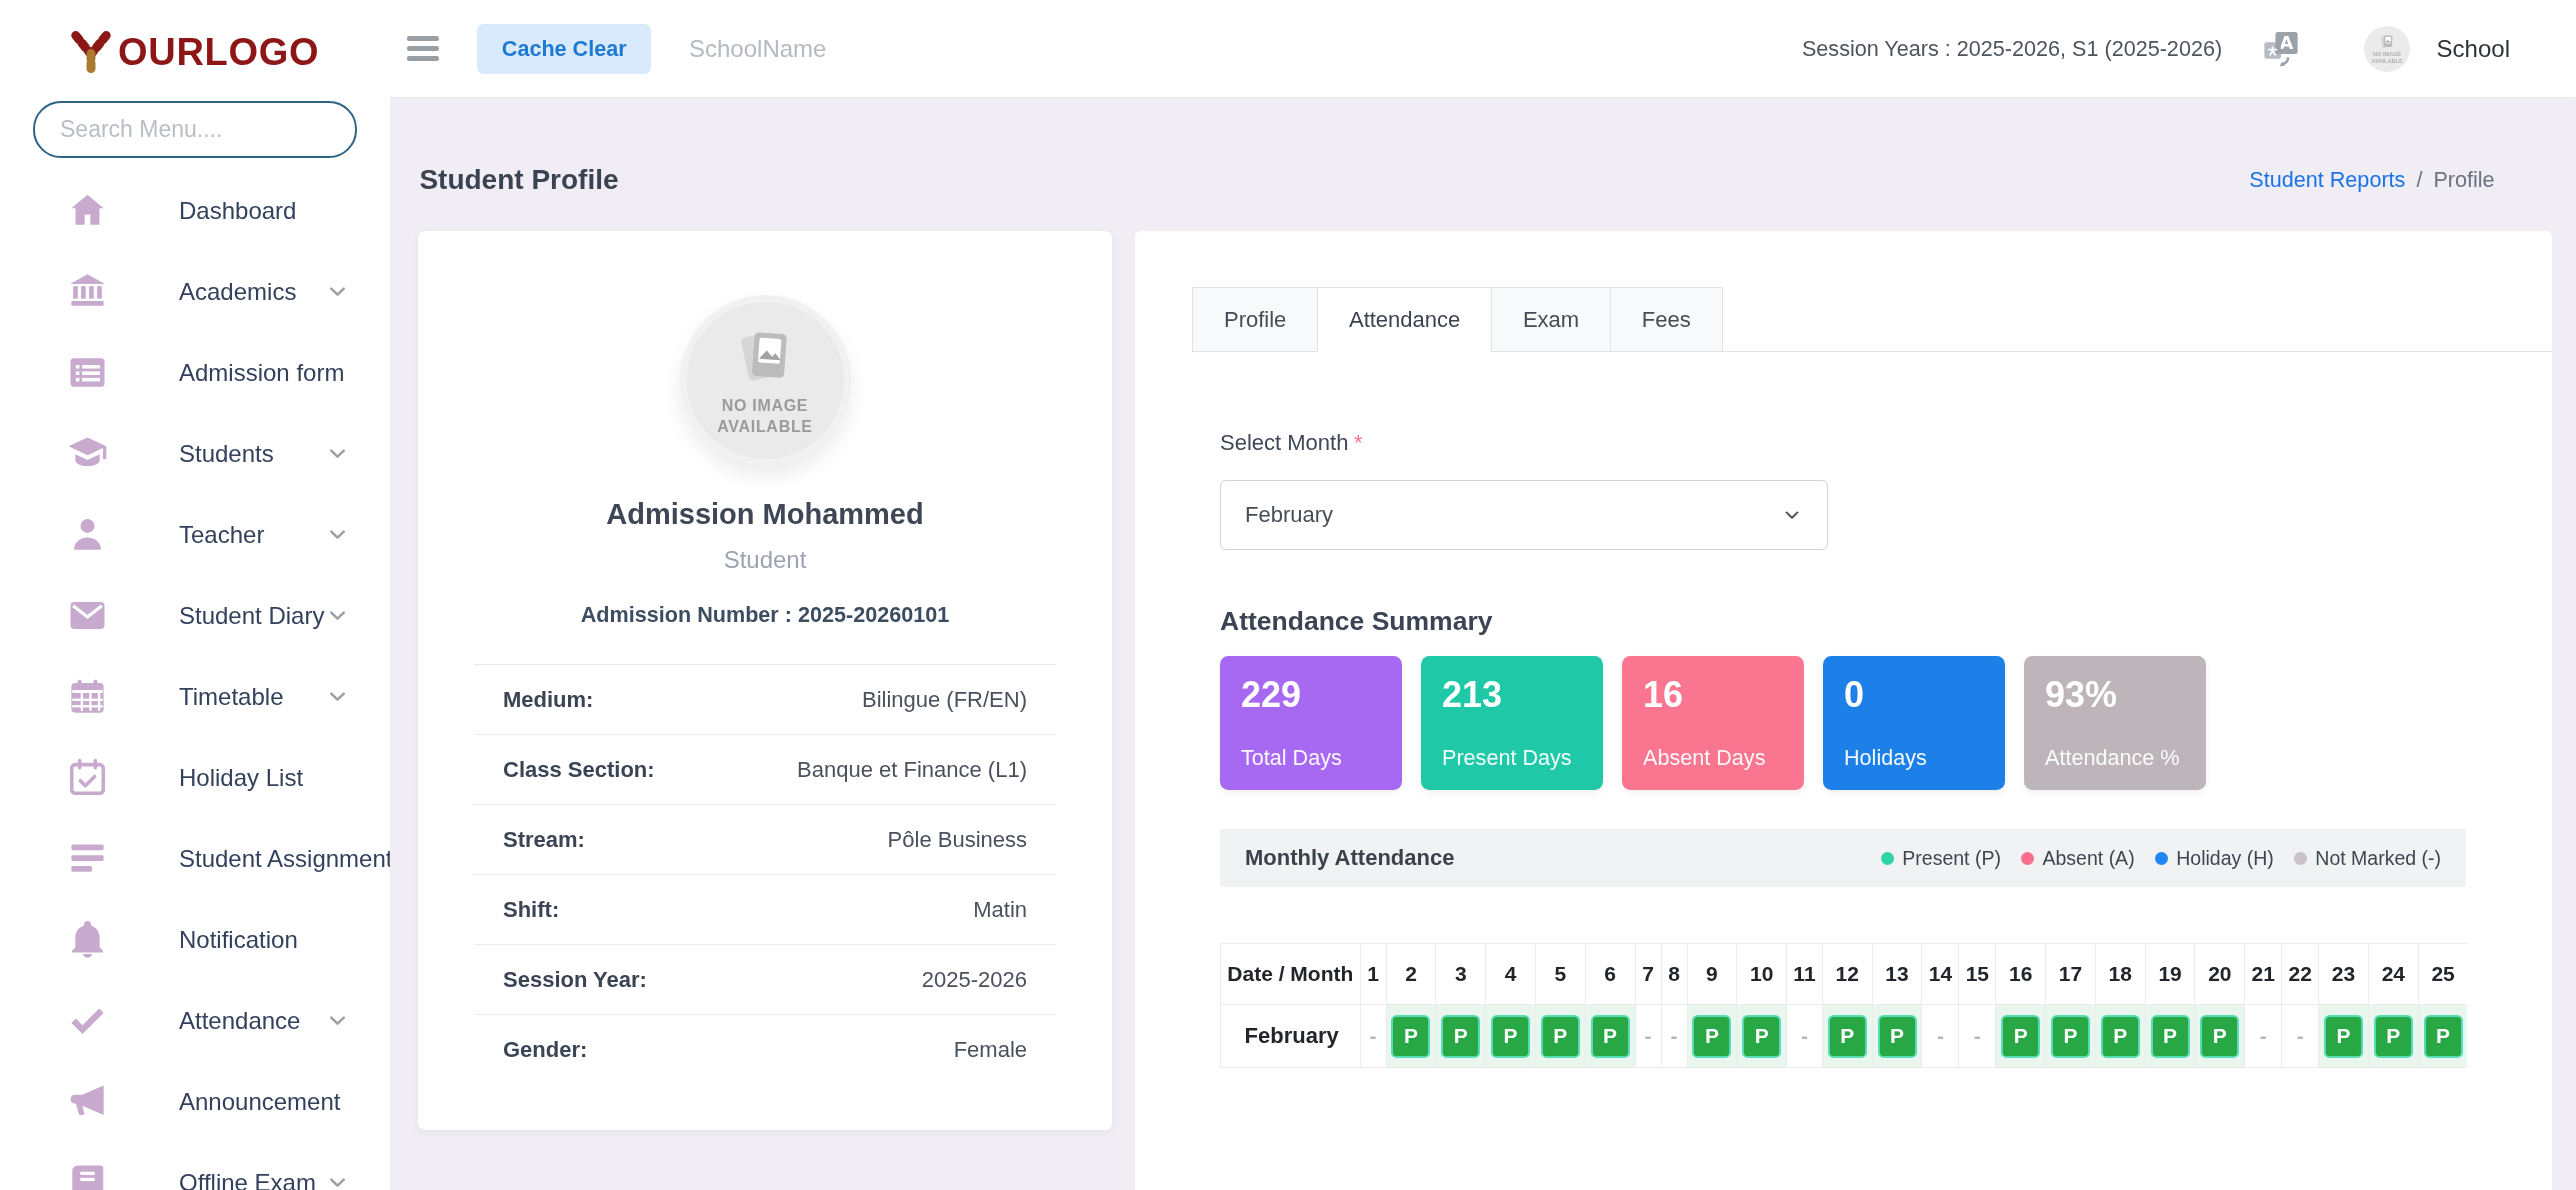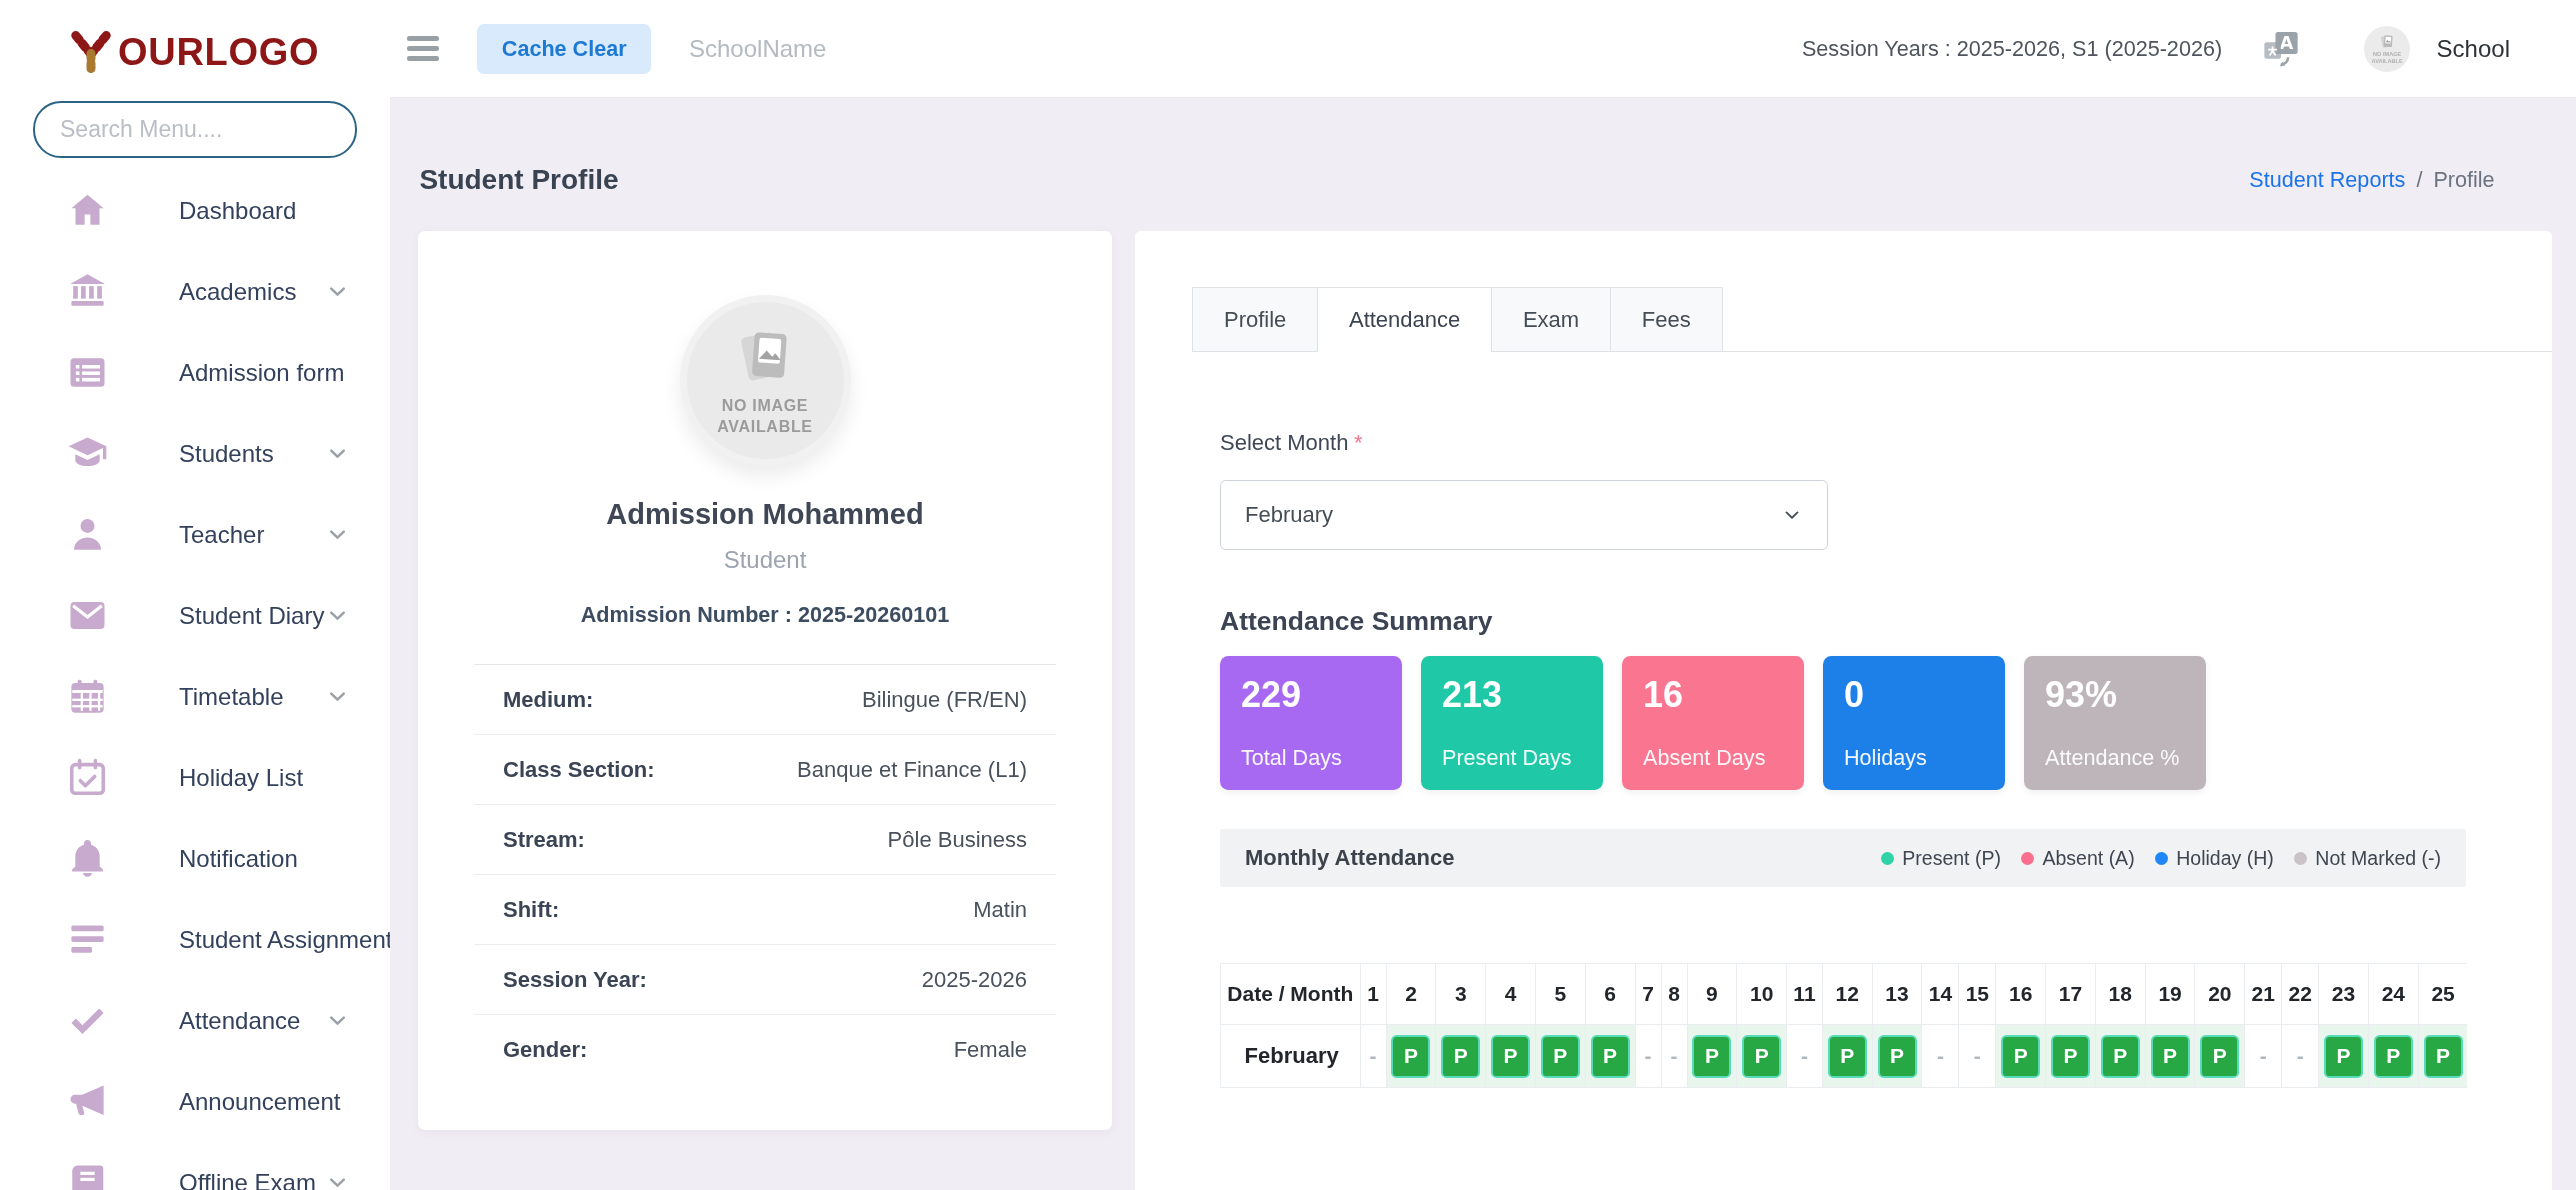--- a/index.html
+++ b/index.html
@@ -82,21 +82,21 @@
   .stat-card .lbl { font-size:21.6px; opacity:0.95; }
 
   .monthly-bar { margin-top:39px; width:1246px; height:58px; background:#f0f2f3; border-radius:2.8px; display:flex; align-items:center; padding:8px 25px; }
   .monthly-title { font-size:22px; font-weight:bold; color:#3b424c; }
   .legend { margin-left:auto; display:flex; align-items:center; gap:20px; }
   .legend-item { display:flex; align-items:center; gap:8.4px; }
   .legend-dot { width:13.2px; height:13.2px; border-radius:50%; }
   .legend-label { font-size:19.5px; color:#3f4651; }
 
   .att-table-wrap { margin-top:56px; width:1247px; overflow:hidden; }
-  table.att { border-collapse:collapse; table-layout:auto;margin-top:20px; }
+  table.att { border-collapse:collapse; table-layout:auto; }
   table.att th, table.att td { border:1.4px solid #eaedef; }
   table.att th { height:61px; font-size:21px; font-weight:bold; color:#22262b; padding:0 6.3px; white-space:nowrap; text-align:center; background:#fff; }
   th.first-col { width:113px; min-width:113px; white-space:normal; text-align:left; padding:0 7px 0 15.3px; line-height:1.25; font-size:21px; }
   table.att td { height:63px; text-align:center; }
   td.row-label { font-size:22px; font-weight:bold; color:#22262b; padding:0 7px 0 9.7px; white-space:nowrap; text-align:left; }
   td.mark-p { background:#e9f6ee; padding:0 4.9px; }
   td.mark-dash { color:#b0b7bd; font-size:21px; padding:0 9px; font-weight:bold; background:#fff; }
   .p-badge { display:inline-flex; width:39px; height:43px; border-radius:5.6px; background:#28a745; border:2.1px solid #57dcba; color:#fff; font-weight:bold; font-size:21px; align-items:center; justify-content:center; }
 </style>
 </head>
@@ -216,37 +216,37 @@
               <rect x="3.2" y="4.8" width="17.6" height="16" rx="2"></rect>
               <path d="M7.6 2.6v4M16.4 2.6v4" stroke-linecap="round"></path>
               <path d="M8 13.8l2.8 2.8 5.2-5.2" stroke-linecap="round" stroke-linejoin="round"></path>
             </svg>
           </span>
           <span class="menu-label">Holiday List</span>
         </div>
         <div class="menu-item">
           <span class="menu-icon">
             <svg viewBox="0 0 24 24" fill="currentColor">
-              <path d="M12 22.2c1.25 0 2.3-.9 2.6-2.1H9.4c.3 1.2 1.35 2.1 2.6 2.1zM18.8 16.4v-5.6c0-3.1-1.9-5.7-4.8-6.5v-.6c0-1.1-.9-2-2-2s-2 .9-2 2v.6c-2.9.8-4.8 3.4-4.8 6.5v5.6l-1.8 1.8v1h17.2v-1z"></path>
-            </svg>
-          </span>
-          <span class="menu-label">Notification</span>
-        </div>
-        <div class="menu-item">
-          <span class="menu-icon">
-            <svg viewBox="0 0 24 24" fill="currentColor">
               <rect x="3" y="4.2" width="18" height="3.2" rx="0.8"></rect>
               <rect x="3" y="10.2" width="18" height="3.2" rx="0.8"></rect>
               <rect x="3" y="16.2" width="11.5" height="3.2" rx="0.8"></rect>
             </svg>
           </span>
           <span class="menu-label">Student Assignment</span>
           <span class="menu-chevron"><svg viewBox="0 0 24 24">
               <path d="M6 9.2 12 15l6-5.8" fill="none" stroke="currentColor" stroke-width="2.4" stroke-linecap="round" stroke-linejoin="round"></path>
             </svg></span>
+        </div>
+        <div class="menu-item">
+          <span class="menu-icon">
+            <svg viewBox="0 0 24 24" fill="currentColor">
+              <path d="M12 22.2c1.25 0 2.3-.9 2.6-2.1H9.4c.3 1.2 1.35 2.1 2.6 2.1zM18.8 16.4v-5.6c0-3.1-1.9-5.7-4.8-6.5v-.6c0-1.1-.9-2-2-2s-2 .9-2 2v.6c-2.9.8-4.8 3.4-4.8 6.5v5.6l-1.8 1.8v1h17.2v-1z"></path>
+            </svg>
+          </span>
+          <span class="menu-label">Notification</span>
         </div>
         <div class="menu-item">
           <span class="menu-icon">
             <svg viewBox="0 0 24 24" fill="currentColor">
               <path d="M9.2 19.6 3 13.4l2.5-2.5 3.7 3.7 9.3-9.3L21 7.8z"></path>
             </svg>
           </span>
           <span class="menu-label">Attendance</span>
           <span class="menu-chevron"><svg viewBox="0 0 24 24">
               <path d="M6 9.2 12 15l6-5.8" fill="none" stroke="currentColor" stroke-width="2.4" stroke-linecap="round" stroke-linejoin="round"></path>

